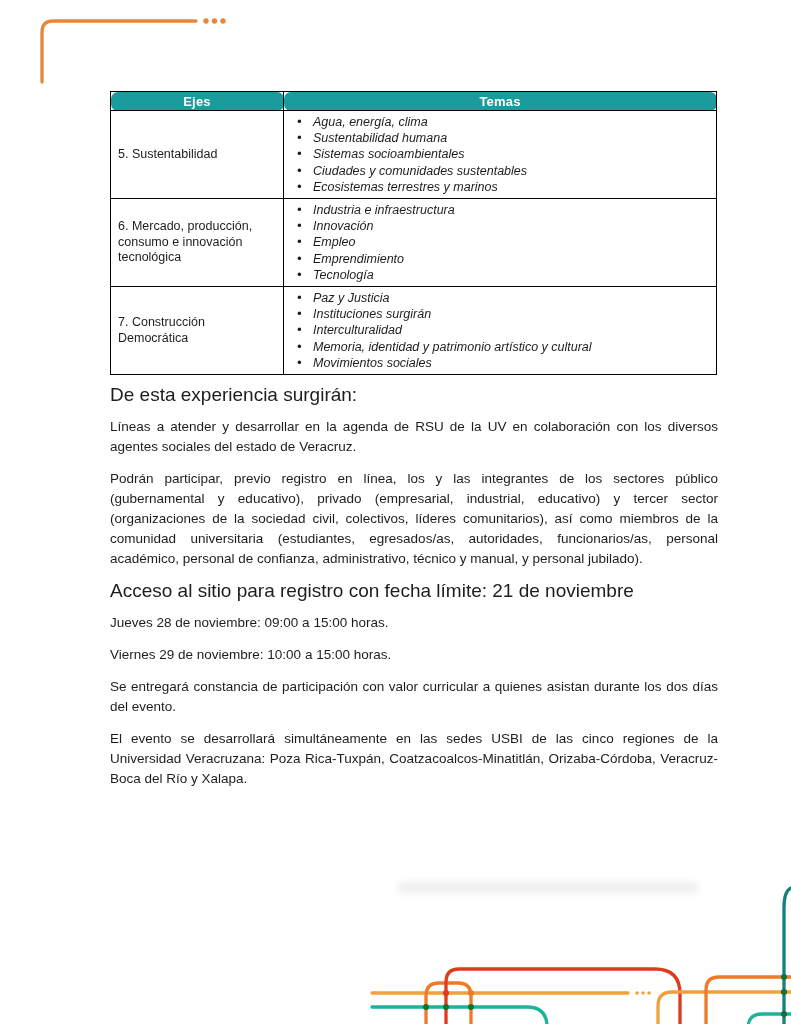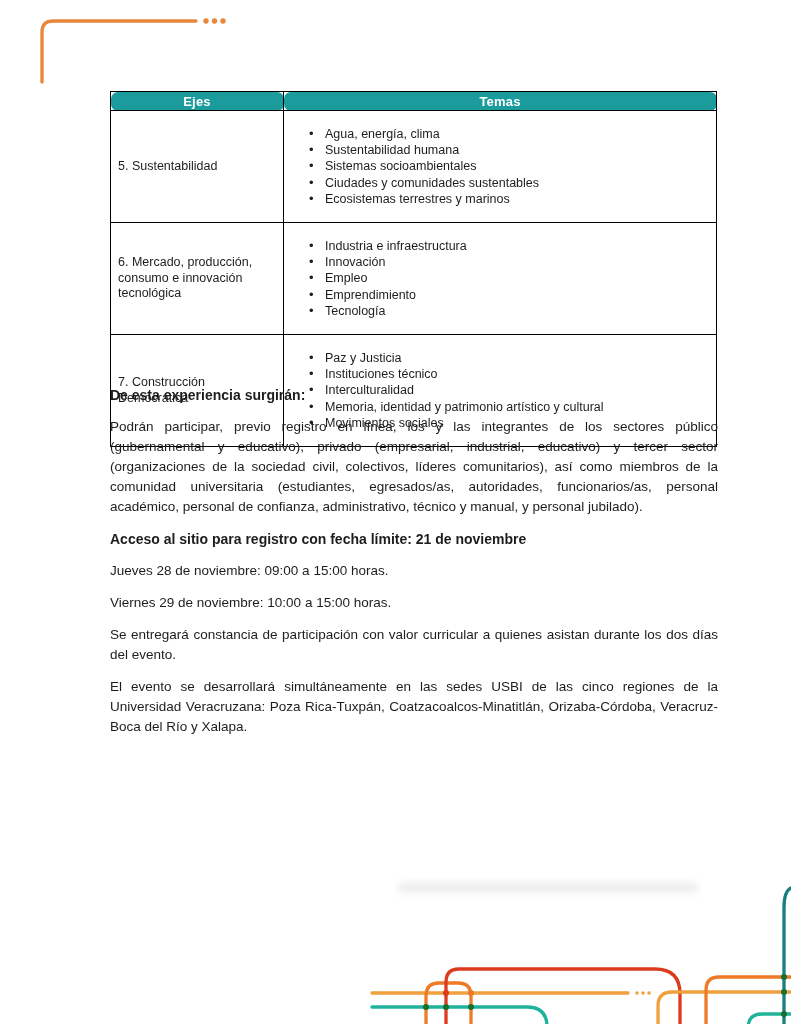--- a/index.html
+++ b/index.html
@@ -47,21 +47,21 @@
     font-size:13px;
     height:16px;
     padding:1px 0;
     text-align:center;
     letter-spacing:.2px;
     border-radius:7px;
   }
   .ejes-table td { vertical-align:middle; }
   td.eje-cell { padding:4px 6px 4px 7px; line-height:15.5px; }
   td.temas-cell { padding:3px 4px 3px 0; }
-  .temas-list { margin:12px; padding:0; list-style:none; }
+  .temas-list { margin:0; padding:0; list-style:none;font-style:italic; }
   .temas-list li {
     position:relative;
     padding-left:29px;
     line-height:16.2px;
   }
   .temas-list li::before {
     content:"•";
     position:absolute; left:13px; top:0;
     font-size:13px;
   }
@@ -70,21 +70,21 @@
 
   
   .doc {
     position:absolute; left:110px; top:385px; width:608px;
     z-index:1;
     font-size:13.5px;
     line-height:20px;
   }
   .doc p { margin:0 0 12px 0; }
   .doc p.just { text-align:justify; }
-  .doc p.head { font-weight:bold; font-size:14px; }
+  .doc p.head { font-weight:normal; font-size:19px; }
 </style>
 </head>
 <body>
 
 <div class="page">
 
   <svg class="decor-svg" viewBox="0 0 791 1024" xmlns="http://www.w3.org/2000/svg">
     <defs>
       <filter id="blur1" x="-20%" y="-120%" width="140%" height="340%">
         <feGaussianBlur stdDeviation="3.5"></feGaussianBlur>
@@ -166,32 +166,33 @@
             <li>Emprendimiento</li>
             <li>Tecnología</li>
           </ul>
         </td>
       </tr>
       <tr class="row-h80">
         <td class="eje-cell">7. Construcción Democrática</td>
         <td class="temas-cell">
           <ul class="temas-list">
             <li>Paz y Justicia</li>
-            <li>Instituciones técnico</li>
+            <li>Instituciones surgirán</li>
             <li>Interculturalidad</li>
             <li>Memoria, identidad y patrimonio artístico y cultural</li>
             <li>Movimientos sociales</li>
           </ul>
         </td>
       </tr>
     </tbody>
   </table>
 
   <div class="doc">
     <p class="head">De esta experiencia surgirán:</p>
+    <p class="just">Líneas a atender y desarrollar en la agenda de RSU de la UV en colaboración con los diversos agentes sociales del estado de Veracruz.</p>
     <p class="just">Podrán participar, previo registro en línea, los y las integrantes de los sectores público (gubernamental y educativo), privado (empresarial, industrial, educativo) y tercer sector (organizaciones de la sociedad civil, colectivos, líderes comunitarios), así como miembros de la comunidad universitaria (estudiantes, egresados/as, autoridades, funcionarios/as, personal académico, personal de confianza, administrativo, técnico y manual, y personal jubilado).</p>
     <p class="head">Acceso al sitio para registro con fecha límite: 21 de noviembre</p>
     <p>Jueves 28 de noviembre: 09:00 a 15:00 horas.</p>
     <p>Viernes 29 de noviembre: 10:00 a 15:00 horas.</p>
     <p class="just">Se entregará constancia de participación con valor curricular a quienes asistan durante los dos días del evento.</p>
     <p class="just">El evento se desarrollará simultáneamente en las sedes USBI de las cinco regiones de la Universidad Veracruzana: Poza Rica-Tuxpán, Coatzacoalcos-Minatitlán, Orizaba-Córdoba, Veracruz- Boca del Río y Xalapa.</p>
   </div>
 
 </div>
 

